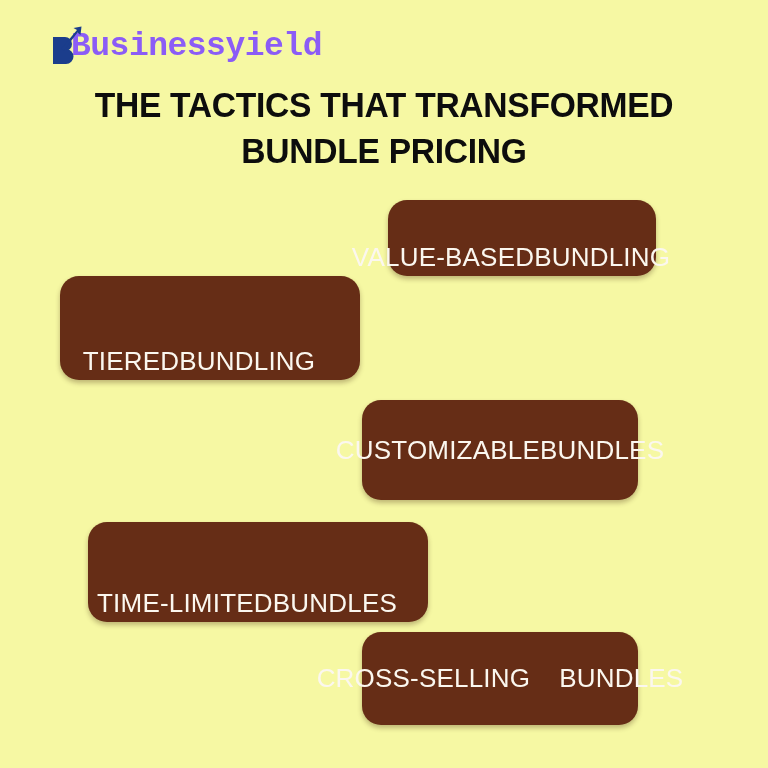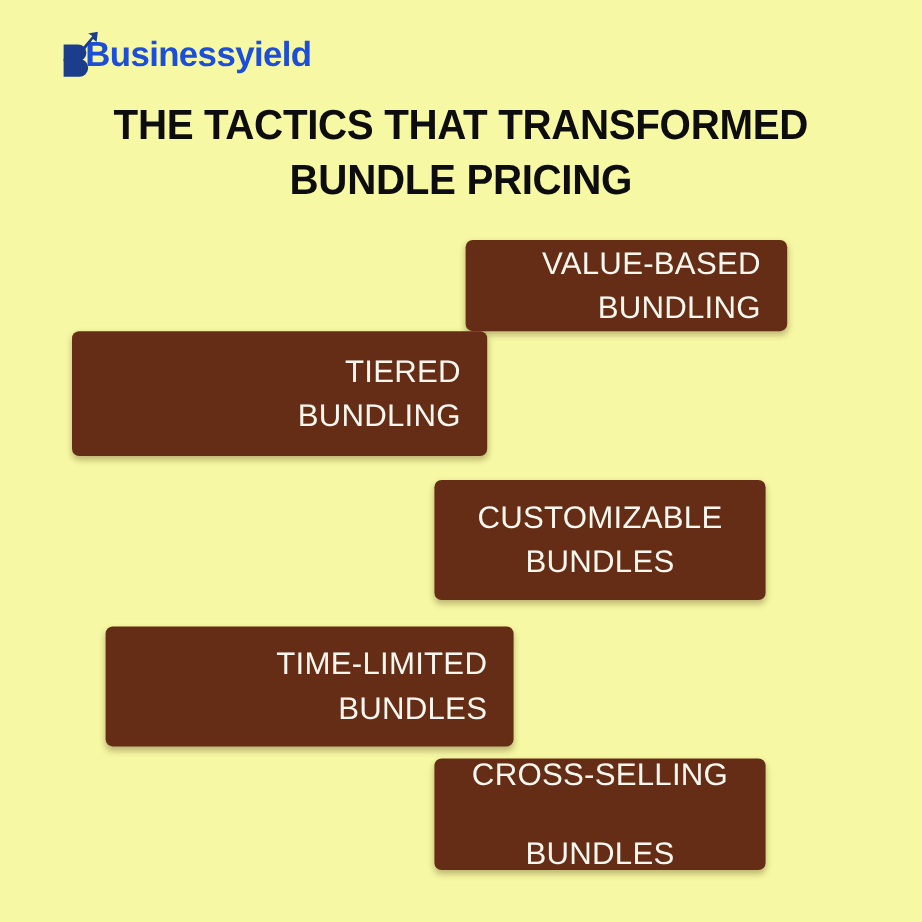--- a/index.html
+++ b/index.html
@@ -32,24 +32,24 @@
   .logo-mark {
     position: relative;
     width: 34px;
     height: 40px;
     flex: 0 0 auto;
   }
   .logo-mark svg {
     display: block;
   }
   .logo-word {
-    font-family: Liberation Sans, sans-serif;
-    font-size: 29px;
+    font-family: Liberation Mono, monospace;
+    font-size: 33px;
     font-weight: bold;
-    color: #1d4ed8;
+    color: #8b5cf6;
     letter-spacing: -0.5px;
     line-height: 1;
     margin-left: -13px;
     white-space: nowrap;
   }
 
   
   .title {
     position: absolute;
     left: 40px;
@@ -67,42 +67,42 @@
   }
   .title-line {
     display: block;
     white-space: nowrap;
   }
 
   
   .box {
     position: absolute;
     background: #662d16;
-    border-radius: 6px;
+    border-radius: 19px;
     box-shadow: 0 3px 5px rgba(60, 30, 10, 0.30);
     display: flex;
-    flex-direction: column;
+    flex-direction: row;
     justify-content: center;
     box-sizing: border-box;
   }
   .box-label {
     color: #fbf7ef;
     font-family: "Liberation Sans", sans-serif;
     font-size: 26px;
     font-weight: normal;
     line-height: 1.42;
     letter-spacing: 0.2px;
     white-space: nowrap;
   }
   .align-right  { align-items: flex-end;  padding-right: 22px; text-align: right; }
   .align-center { align-items: center;    text-align: center; }
 
   
   #box-value-based   { left: 388px; top: 200px; width: 268px; height: 76px; }
-  #box-tiered        { left: 60px;  top: 276px; width: 346px; height: 104px; }
+  #box-tiered        { left: 60px;  top: 276px; width: 300px; height: 104px; }
   #box-customizable  { left: 362px; top: 400px; width: 276px; height: 100px; }
   #box-time-limited  { left: 88px;  top: 522px; width: 340px; height: 100px; }
   #box-cross-selling { left: 362px; top: 632px; width: 276px; height: 93px; gap: 29px; }
 </style>
 </head>
 <body>
 
 <div id="canvas">
 
   <div class="logo">

